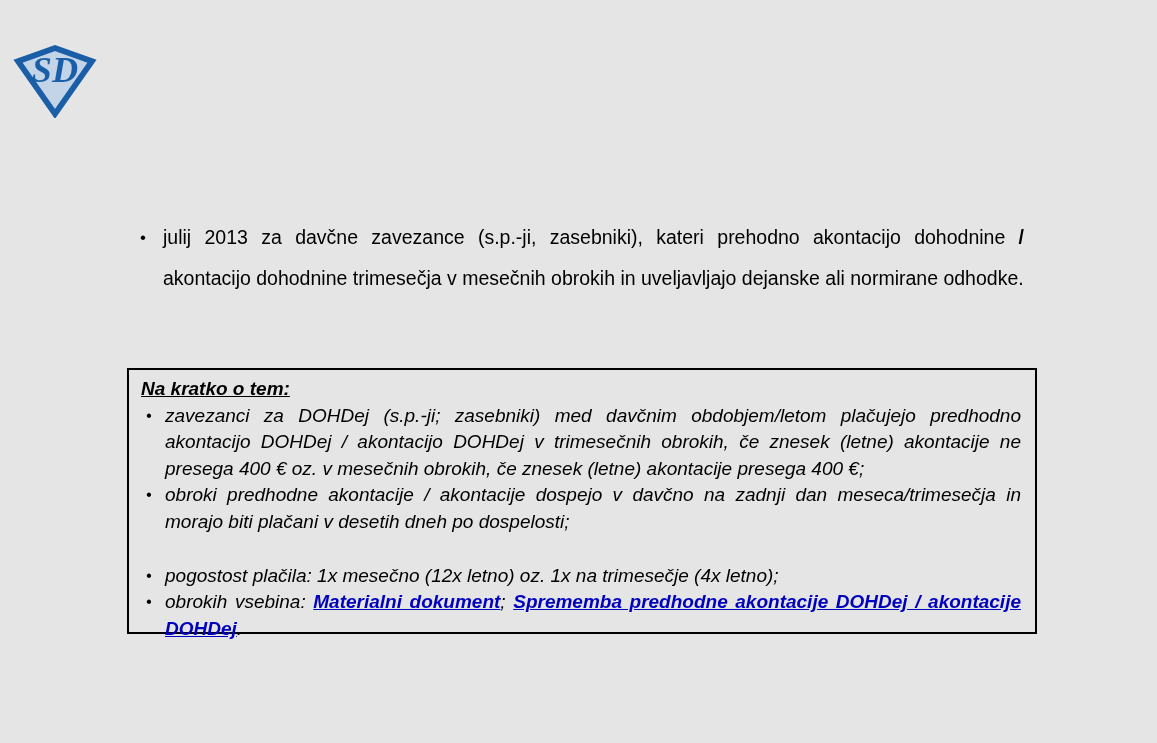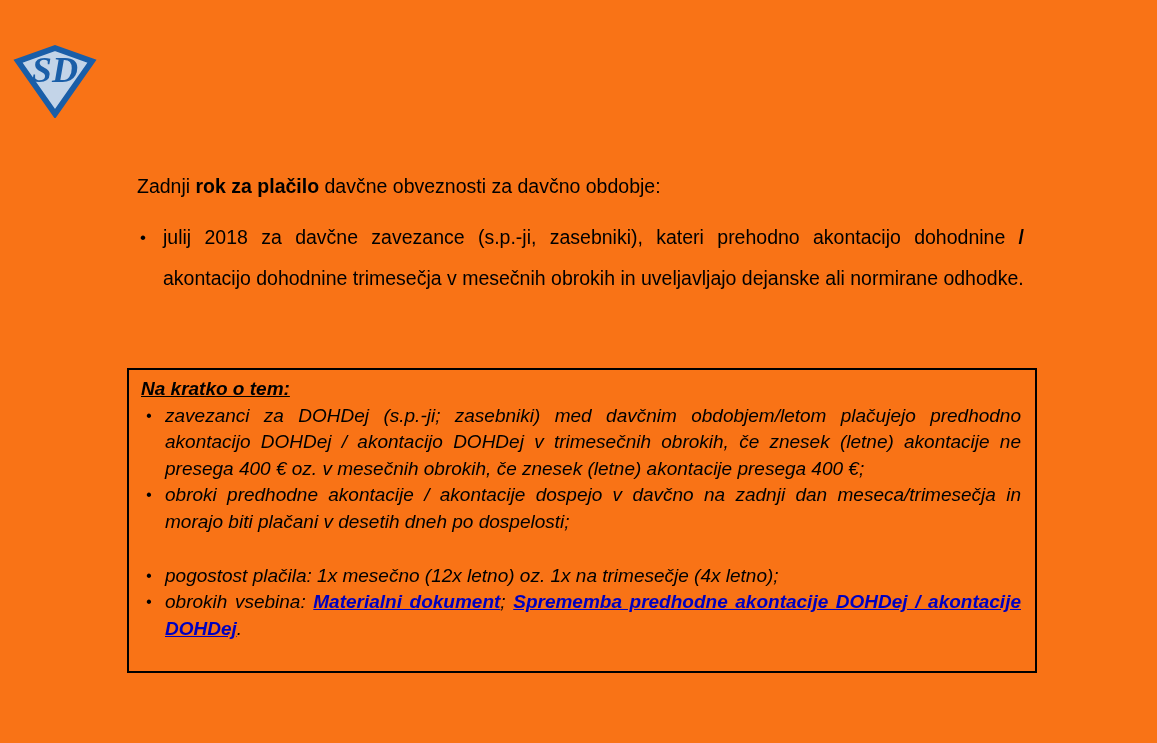--- a/index.html
+++ b/index.html
@@ -1,20 +1,20 @@
 <!DOCTYPE html>
 <html><head>
 <meta charset="utf-8">
 <style>
   html, body { margin: 0; padding: 0; background: #ffffff; }
   .page {
     position: relative;
     width: 1157px;
     height: 743px;
-    background: #f97316;
+    background: #e5e5e5;
     font-family: "Liberation Sans", sans-serif;
     color: #000000;
     overflow: hidden;
   }
 
   
   .logo {
     position: absolute;
     left: 13px;
     top: 44px;
@@ -50,21 +50,21 @@
     text-align-last: left;
   }
   .bold-slash { font-weight: bold; }
 
   
   .box {
     position: absolute;
     left: 127px;
     top: 368px;
     width: 910px;
-    height: 305px;
+    height: 266px;
     box-sizing: border-box;
     border: 2px solid #000000;
     padding: 5px 14px 4px 12px;
     font-style: italic;
     font-size: 19px;
     line-height: 26.6px;
   }
   .box-title {
     font-weight: bold;
     text-decoration: underline;
@@ -91,28 +91,25 @@
 </head>
 <body>
 
 <div class="page">
 
   <svg class="logo" viewBox="0 0 100 90" aria-hidden="true">
     <polygon points="5,21 50,5 95,21 50,85" fill="#c3d4e8" stroke="#1a5ea8" stroke-width="7" stroke-linejoin="miter"></polygon>
     <text x="50" y="46" text-anchor="middle" font-family="Liberation Serif, serif" font-size="44" font-style="italic" font-weight="bold" fill="#1a5ea8">SD</text>
   </svg>
 
-  <div class="intro">
-    <span>Zadnji </span><b>rok za plačilo</b><span> davčne obveznosti za davčno obdobje:</span>
-  </div>
 
   <div class="main-bullet">
     <span class="marker">•</span>
     <div class="text">
-      <span>julij 2018 za davčne zavezance (s.p.-ji, zasebniki), kateri prehodno akontacijo dohodnine </span><span class="bold-slash">/</span><span> akontacijo dohodnine trimesečja v mesečnih obrokih in uveljavljajo dejanske ali normirane odhodke.</span>
+      <span>julij 2013 za davčne zavezance (s.p.-ji, zasebniki), kateri prehodno akontacijo dohodnine </span><span class="bold-slash">/</span><span> akontacijo dohodnine trimesečja v mesečnih obrokih in uveljavljajo dejanske ali normirane odhodke.</span>
     </div>
   </div>
 
   <div class="box">
     <div class="box-title">Na kratko o tem:</div>
 
     <div class="box-bullet">
       <span class="marker">•</span>
       <div class="text">zavezanci za DOHDej (s.p.-ji; zasebniki) med davčnim obdobjem/letom plačujejo predhodno akontacijo DOHDej / akontacijo DOHDej v trimesečnih obrokih, če znesek (letne) akontacije ne presega 400 € oz. v mesečnih obrokih, če znesek (letne) akontacije presega 400 €;</div>
     </div>

